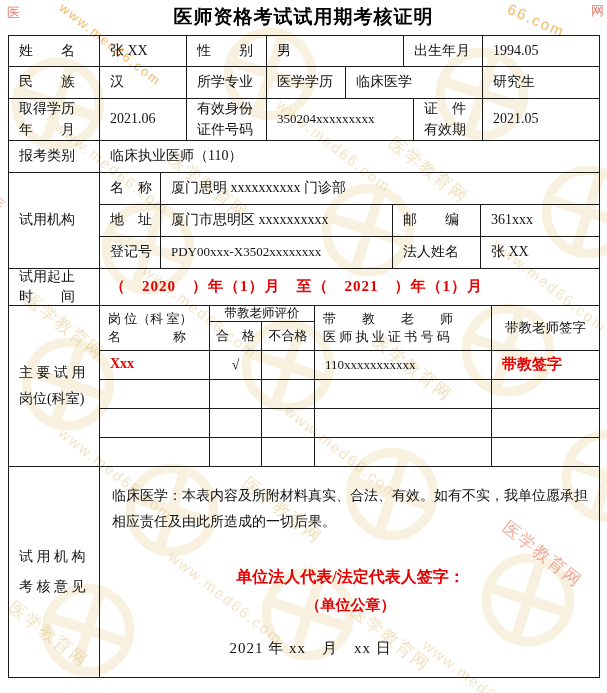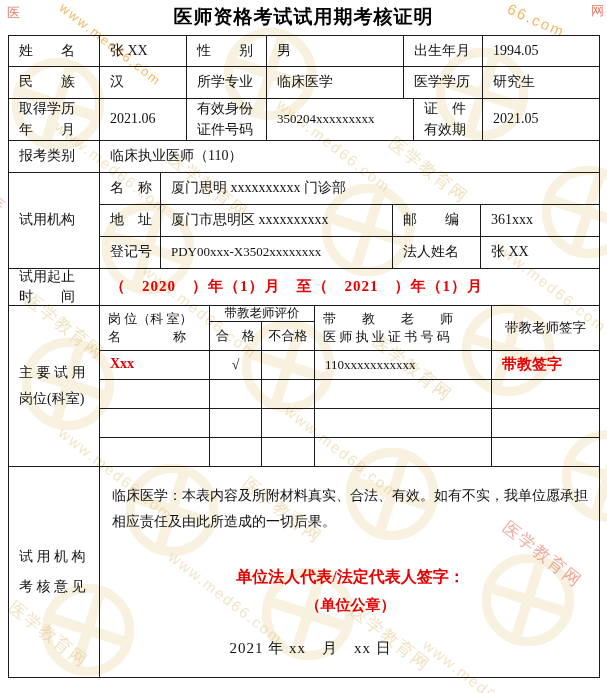--- a/index.html
+++ b/index.html
@@ -152,22 +152,22 @@
     <div class="c" style="width:87px">张 XX</div>
     <div class="c" style="width:80px">性　　别</div>
     <div class="c" style="width:137px">男</div>
     <div class="c" style="width:79px">出生年月</div>
     <div class="c" style="width:117px">1994.05</div>
   </div>
   <div class="r" style="height:32px">
     <div class="c" style="width:91px">民　　族</div>
     <div class="c" style="width:87px">汉</div>
     <div class="c" style="width:80px">所学专业</div>
+    <div class="c" style="width:79px">医学学历</div>
     <div class="c" style="width:137px">临床医学</div>
-    <div class="c" style="width:79px">医学学历</div>
     <div class="c" style="width:117px">研究生</div>
   </div>
   <div class="r" style="height:42px">
     <div class="c" style="width:91px">取得学历
 年　　月</div>
     <div class="c" style="width:87px">2021.06</div>
     <div class="c" style="width:80px">有效身份
 证件号码</div>
     <div class="c sm" style="width:147px">350204xxxxxxxxx</div>
     <div class="c" style="width:69px">证　件

